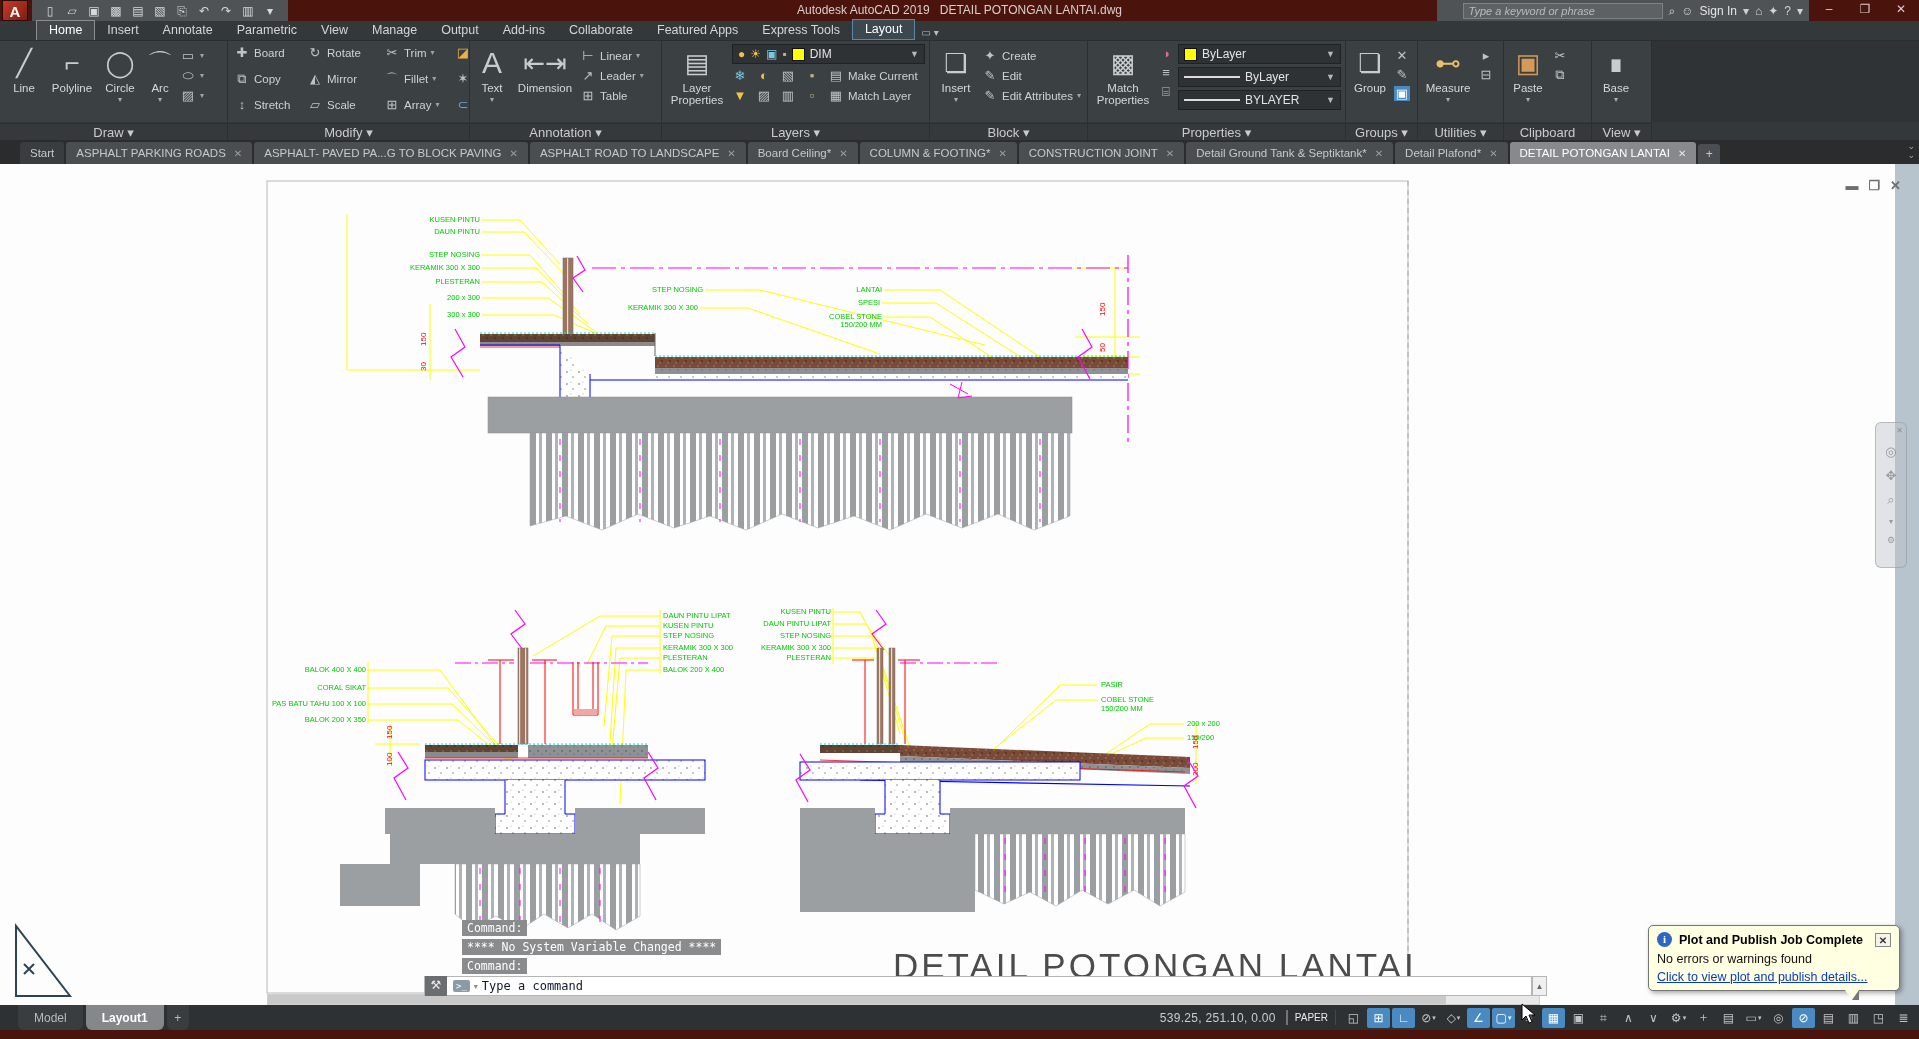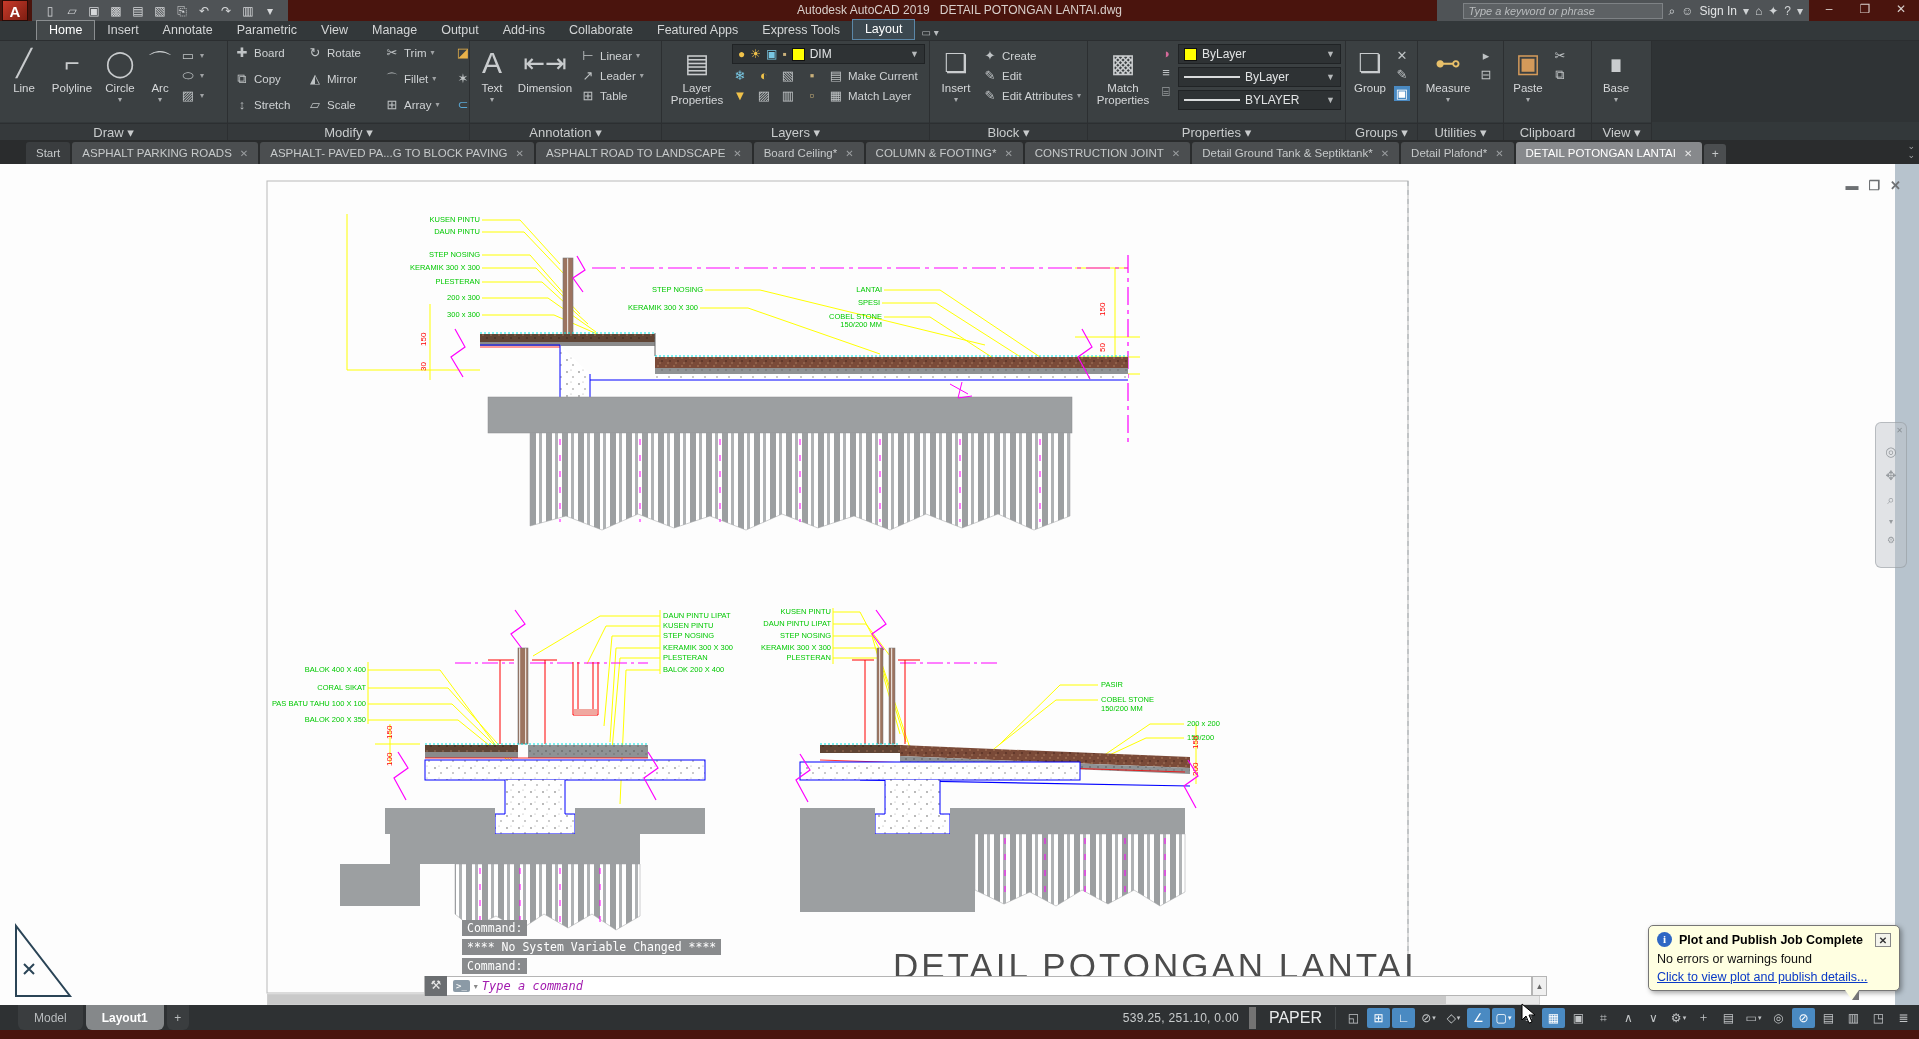--- a/index.html
+++ b/index.html
@@ -37,21 +37,21 @@
   .smallcol { display:flex; flex-direction:column; gap:4px; padding-top:4px; }
   .smallbtn { color:#cfd2d4; font-size:11.5px; line-height:16px; white-space:nowrap; display:flex; align-items:center; gap:4px; }
   .sicon { color:#bfc3c5; font-size:13px; width:16px; text-align:center; }
   .ddcaret { font-size:8px; color:#9fa2a4; }
   .dropdown { background:#2e3234; border:1px solid #202325; color:#e2e4e5; height:20px; display:flex; align-items:center; gap:5px; padding:0 5px; font-size:12px; }
   .swatch { width:13px; height:13px; background:#ffff00; border:1px solid #111; }
   .lineswatch { width:56px; height:2px; background:#d9dbdc; }
   .dd-arrow { margin-left:auto; font-size:9px; color:#b6b9bb; }
 
   
-  #file-tabs { position:absolute; left:0; top:140px; width:1919px; height:24px; background:#2a2c2d; display:flex; align-items:flex-end; padding-left:26px; }
+  #file-tabs { position:absolute; left:0; top:140px; width:1919px; height:24px; background:#2a2c2d; display:flex; align-items:flex-end; padding-left:20px; }
   .ftab { height:22px; margin-right:2px; padding:0 10px; display:flex; align-items:center; gap:8px; background:#4b4e50; color:#c6c9ca; font-size:11.5px; border-radius:3px 3px 0 0; white-space:nowrap; }
   .ftab.start { background:#3a3d3f; }
   .ftab.active { background:#87898c; color:#ffffff; }
   .ftab .x { color:#9b9ea0; font-size:10px; }
   .ftab.active .x { color:#e8e8e8; }
   .ftab-plus { width:22px; height:20px; background:#4b4e50; border-radius:3px 3px 0 0; color:#c6c9ca; text-align:center; line-height:20px; }
   #ftab-overflow { position:absolute; right:4px; top:2px; color:#9fa2a4; font-size:9px; line-height:9px; text-align:center; }
 
   
   #canvas { position:absolute; left:0; top:164px; width:1919px; height:841px; background:#fdfdfd; overflow:hidden; }
@@ -60,32 +60,32 @@
   #navbar .nv-close { align-self:flex-end; margin-right:3px; font-size:8px; margin-top:-3px; }
   #doc-controls { position:absolute; right:18px; top:14px; display:flex; gap:10px; color:#6d7073; font-size:13px; font-weight:bold; }
   #cmd-history { position:absolute; left:443px; top:756px; display:flex; flex-direction:column; gap:3px; font-family:"DejaVu Sans Mono", monospace; font-size:11.5px;margin-left:19px; }
   .cmd-line { background:#898b8d; color:#ffffff; padding:1px 5px; width:max-content; }
   #hscroll { position:absolute; left:267px; top:830px; width:1273px; height:11px; background:#e8e8e8; border:1px solid #cfcfcf; }
   #hscroll .thumb { position:absolute; left:0; top:0; width:1178px; height:9px; background:#c9c9c9; }
   #cmd-bar { position:absolute; left:424px; top:812px; width:1108px; height:20px; background:#ffffff; border:1px solid #b5b5b5; display:flex; align-items:center; }
   #cmd-tool { width:22px; height:20px; background:#6b6e71; color:#e8e8e8; text-align:center; line-height:19px; font-size:12px; }
   #cmd-prompt { margin-left:6px; background:#8b9aa6; color:#fff; font-size:9px; padding:1px 3px; border-radius:2px; font-family:"DejaVu Sans Mono",monospace; }
   #cmd-caret { font-size:8px; color:#888; margin:0 4px; }
-  #cmd-input { color:#a21caf; font-style:italic; font-family:"DejaVu Sans Mono",monospace; font-size:12px;text-align:center; }
+  #cmd-input { color:#0f172a; font-family:"DejaVu Sans Mono",monospace; font-size:12px;text-align:center; }
   #cmd-upbtn { position:absolute; left:1532px; top:812px; width:15px; height:20px; background:#f0f0f0; border:1px solid #b5b5b5; color:#666; font-size:8px; text-align:center; line-height:19px; }
 
   
   #bottombar { position:absolute; left:0; top:1005px; width:1919px; height:25px; background:#2e3133; display:flex; align-items:center; }
   #layout-tabs { display:flex; align-items:stretch; height:25px; margin-left:18px; }
   .ltab { padding:0 16px; display:flex; align-items:center; color:#b9bcbe; font-size:12px; background:#3a3d3f; border-radius:0 0 6px 6px; margin-right:3px; }
   .ltab.active { background:#85888a; color:#ffffff; font-weight:bold; }
   .ltab-plus { width:22px; display:flex; align-items:center; justify-content:center; color:#b9bcbe; background:#3a3d3f; border-radius:0 0 6px 6px; }
   #statusbar { margin-left:auto; display:flex; align-items:center; gap:2px; padding-right:4px; }
   #coords { color:#c9cccd; font-size:12px; margin-right:8px; letter-spacing:0.3px; }
-  #space-btn { color:#e8eaeb; font-size:16px; padding:2px 13px; border-left:7px solid #737373; border-right:1px solid #44484a; margin-right:4px; }
+  #space-btn { color:#e8eaeb; font-size:10px; padding:2px 7px; border-left:2px solid #737373; border-right:1px solid #44484a; margin-right:4px; }
   .sb-icon { min-width:23px; height:20px; display:flex; align-items:center; justify-content:center; color:#c2c5c7; font-size:12px; border-radius:2px; gap:1px; }
   .sb-icon.on { background:#4a8ac2; color:#ffffff; }
   .sb-dd { font-size:7px; color:inherit; }
   #taskstrip { position:absolute; left:0; top:1030px; width:1919px; height:9px; background:#4a140d; }
 
   
   #notify { position:absolute; left:1648px; top:925px; width:252px; height:66px; background:#ffffe1; border:1px solid #767676; border-radius:5px; box-shadow:2px 2px 5px rgba(0,0,0,0.35); padding:6px 8px 4px; z-index:50; }
   #notify::after { content:""; position:absolute; right:40px; bottom:-10px; border-left:7px solid transparent; border-right:7px solid #767676; border-top:10px solid #ffffe1; }
   #notify-head { display:flex; align-items:center; gap:7px; }
   #notify-info { width:15px; height:15px; border-radius:50%; background:#2f67c4; color:#fff; font-size:11px; font-weight:bold; text-align:center; line-height:15px; font-family:"Liberation Serif",serif; }

